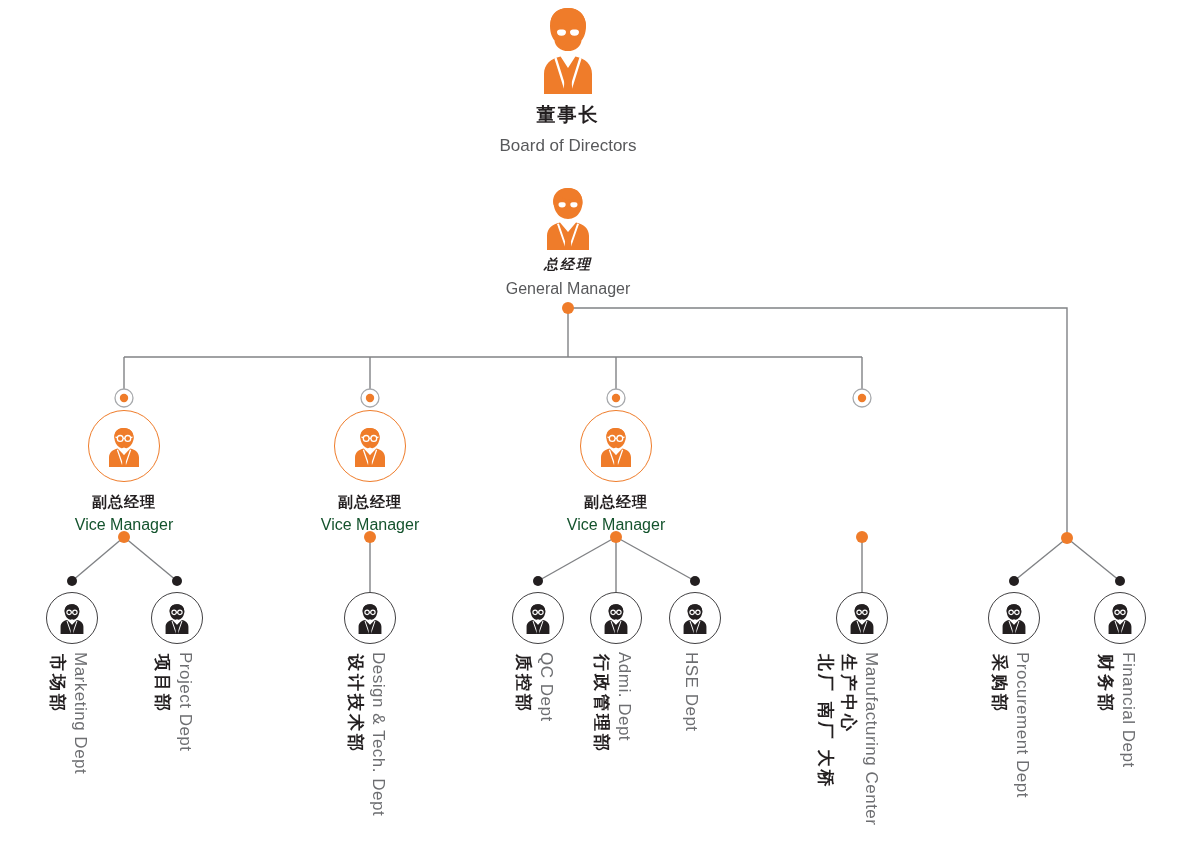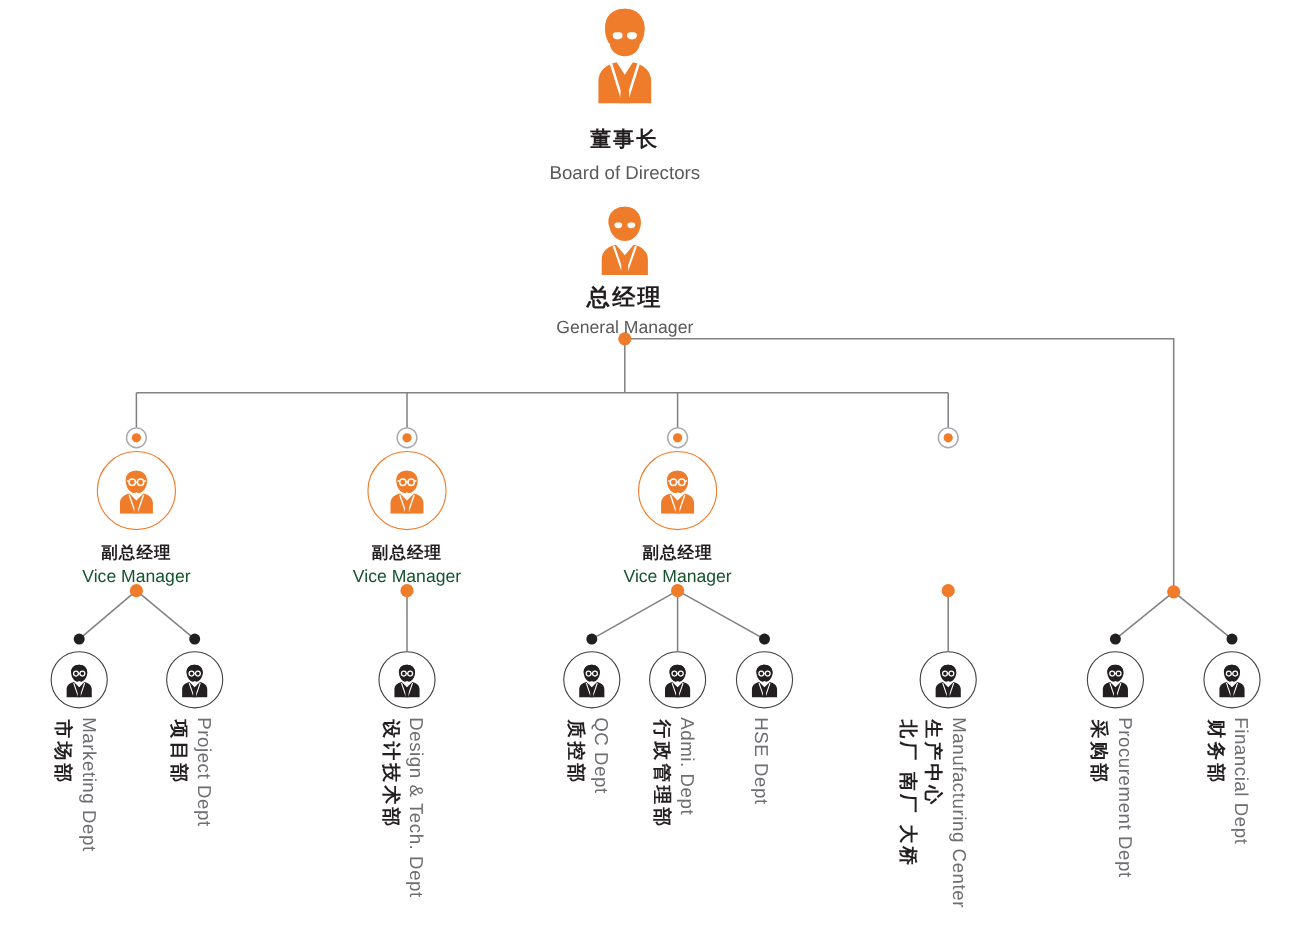--- a/index.html
+++ b/index.html
@@ -26,25 +26,25 @@
     letter-spacing:2px;
     white-space:nowrap;
   }
   .topnode .en{
     color:#58595b;
     white-space:nowrap;
     font-weight:400;
   }
 
   #node-board{left:438px;top:6px;width:260px;}
-  #node-board .cn{font-size:19px;margin-top:20px;}
+  #node-board .cn{font-size:19px;margin-top:8px;}
   #node-board .en{font-size:17px;margin-top:8px;}
 
   #node-gm{left:438px;top:186px;width:260px;}
-  #node-gm .cn{font-size:21px;margin-top:6px;}
+  #node-gm .cn{font-size:14px;margin-top:6px;font-style:italic;}
   #node-gm .en{font-size:16px;margin-top:6px;}
 
   
   .mid{position:absolute;text-align:center;width:220px;}
   .mid .ring{
     width:72px;height:72px;border-radius:50%;
     border:1.6px solid #ef7c2a;
     margin:0 auto;
     display:flex;align-items:center;justify-content:center;
     box-sizing:border-box;

